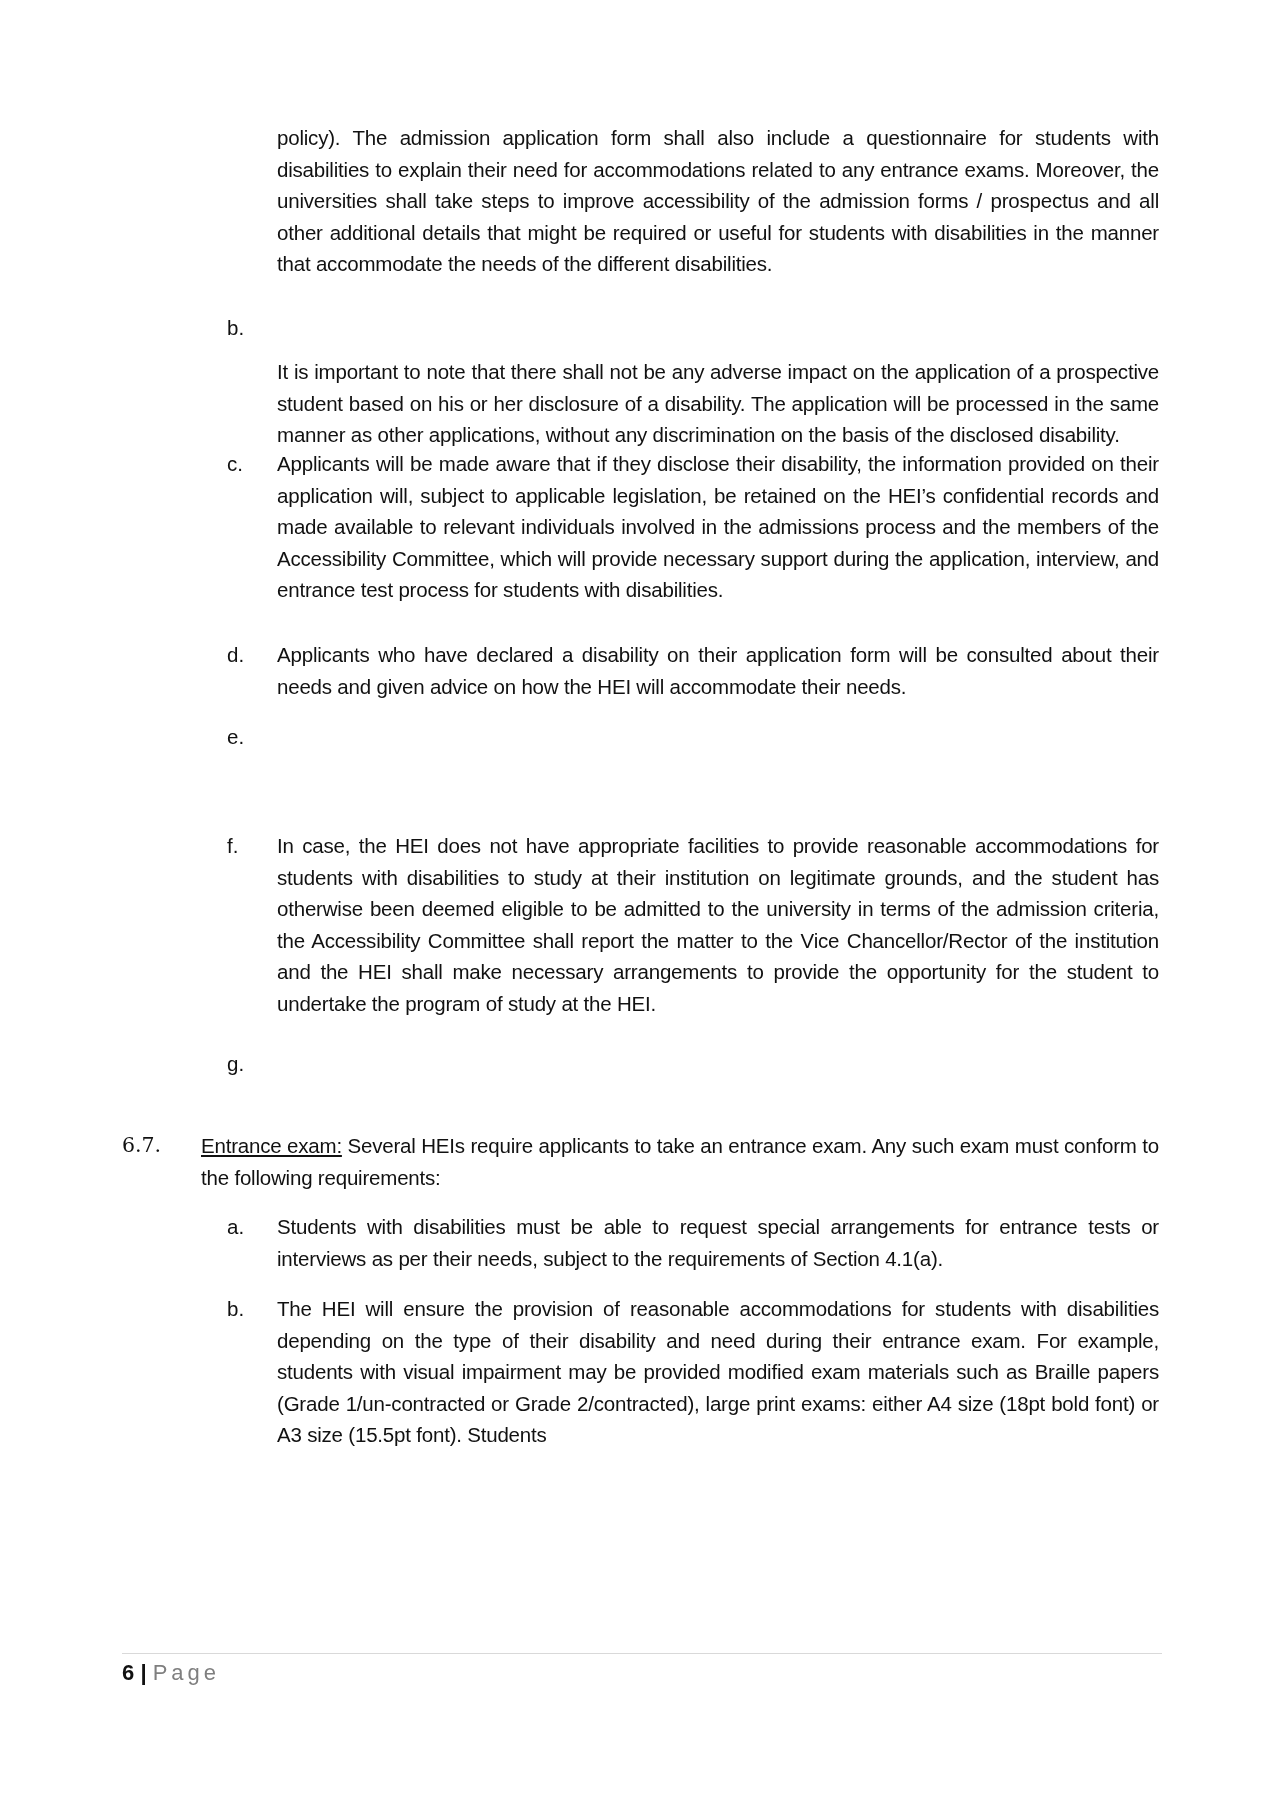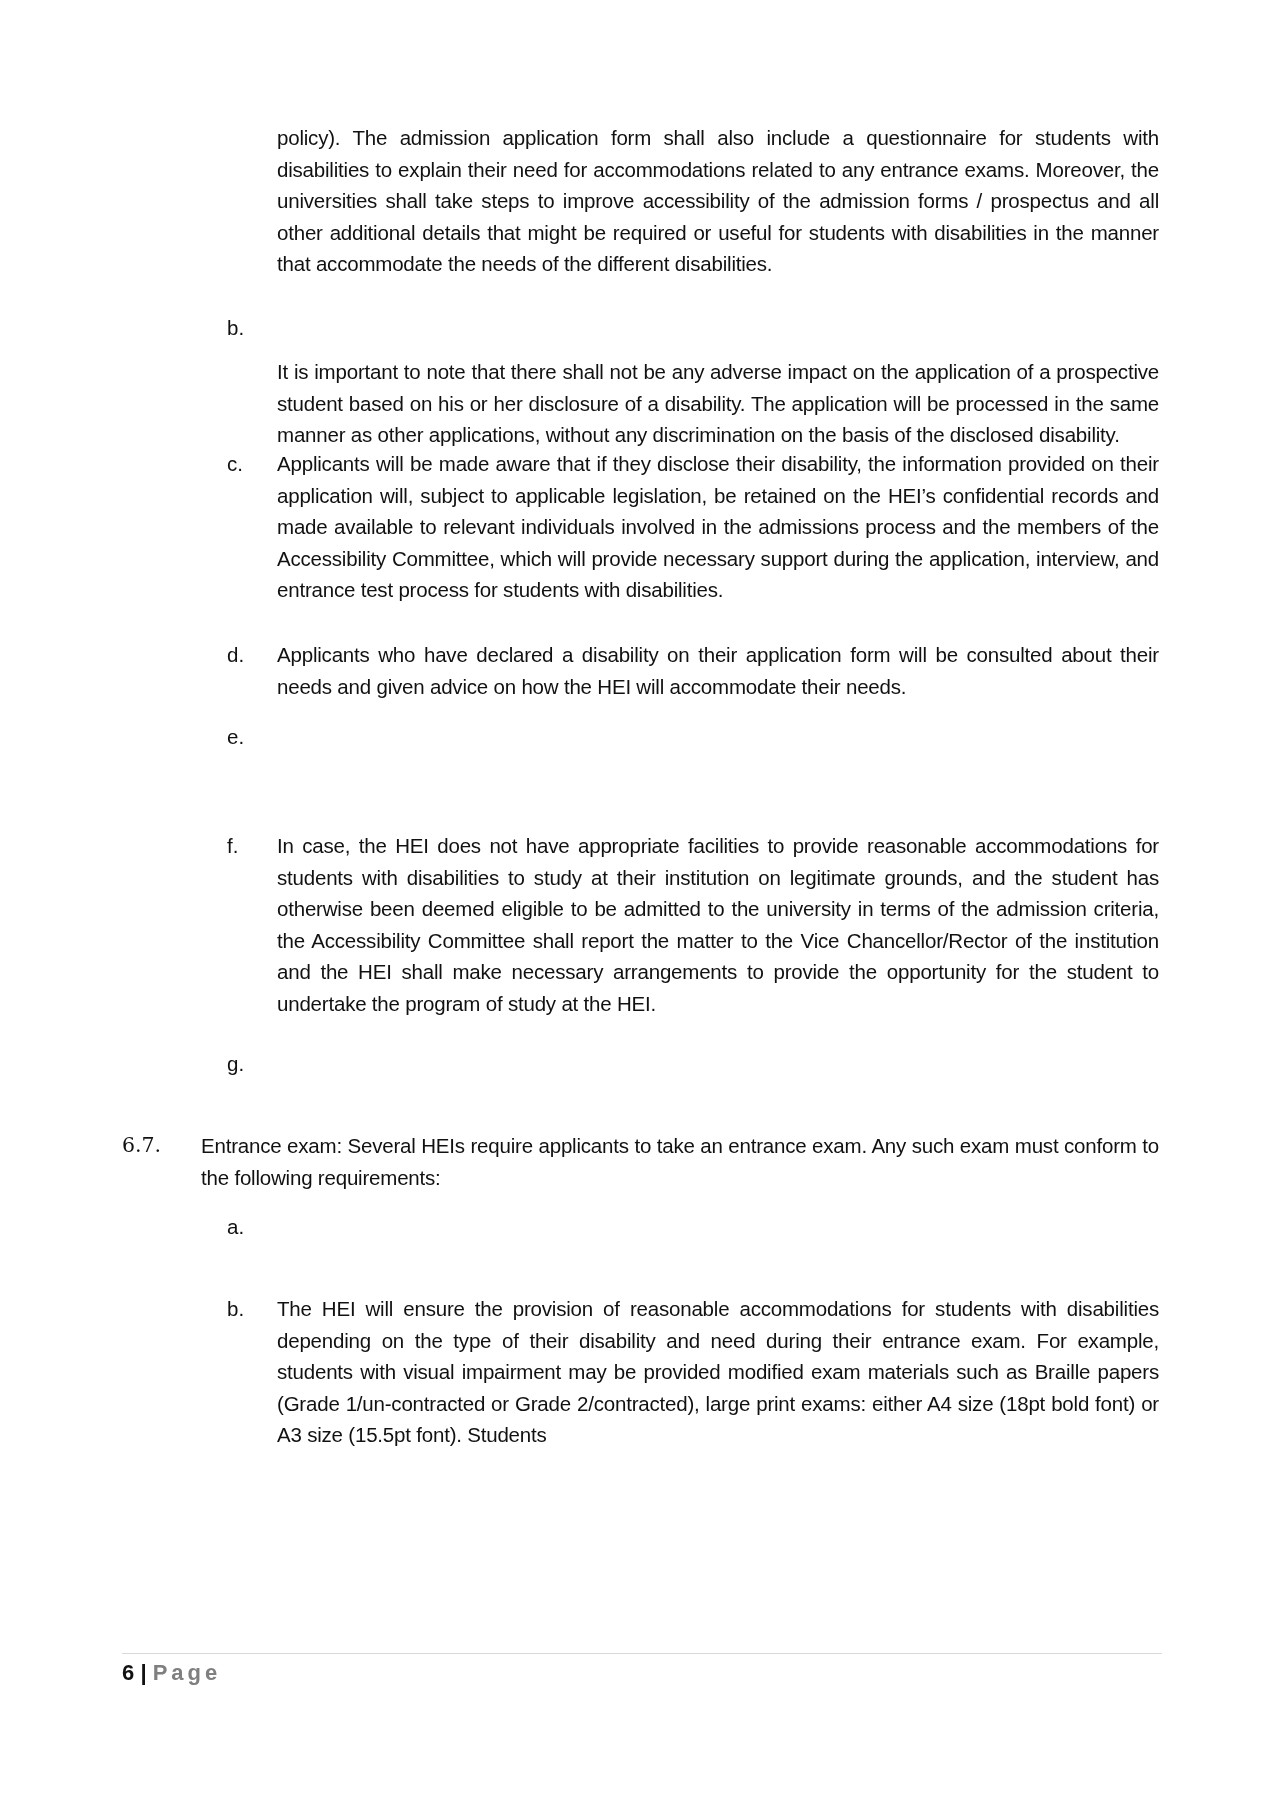--- a/index.html
+++ b/index.html
@@ -6,27 +6,27 @@
   body { width: 1274px; height: 1800px; position: relative; overflow: hidden;
          font-family: "Liberation Sans", sans-serif; color: #111; }
   .page { position: absolute; left: 0; top: 0; width: 1042px; height: 1800px; }
   .para { position: absolute; left: 277px; width: 882px; font-size: 20.5px; line-height: 31.6px;
           text-align: justify; letter-spacing: -0.2px; margin: 0; }
   .item-label { position: absolute; font-size: 20.5px; line-height: 31.6px; width: 30px; }
   .sec-num { position: absolute; left: 122px; font-size: 20.5px; line-height: 31.6px;
              font-family: "DejaVu Serif", serif; }
   .sec-para { position: absolute; left: 201px; width: 958px; font-size: 20.5px; line-height: 31.6px;
               text-align: justify; letter-spacing: -0.2px; margin: 0; }
-  .u { }
+  .u { text-decoration: underline; }
   .footer-rule { position: absolute; left: 122px; width: 1040px; top: 1653px; height: 0;
                  border-top: 1px solid #d9d9d9; }
   .footer { position: absolute; left: 122px; top: 1660px; font-size: 22px; }
   .footer .num { font-weight: bold; color: #111; }
   .footer .bar { font-weight: bold; color: #111; }
-  .footer .pg { color: #7f7f7f; letter-spacing: 4px; font-weight: bold; }
+  .footer .pg { color: #7f7f7f; letter-spacing: 4px; }
 </style>
 </head>
 <body>
 
 <div class="page">
 
   <p class="para" style="top:122px;">policy). The admission application form shall also include a questionnaire for students with disabilities to explain their need for accommodations related to any entrance exams. Moreover, the universities shall take steps to improve accessibility of the admission forms / prospectus and all other additional details that might be required or useful for students with disabilities in the manner that accommodate the needs of the different disabilities.</p>
 
   <span class="item-label" style="left:227px; top:312px;">b.</span>
   <p class="para" style="top:312px;margin-top:44px;">It is important to note that there shall not be any adverse impact on the application of a prospective student based on his or her disclosure of a disability. The application will be processed in the same manner as other applications, without any discrimination on the basis of the disclosed disability.</p>
@@ -41,20 +41,21 @@
 
   <span class="item-label" style="left:227px; top:830px;">f.</span>
   <p class="para" style="top:830px;">In case, the HEI does not have appropriate facilities to provide reasonable accommodations for students with disabilities to study at their institution on legitimate grounds, and the student has otherwise been deemed eligible to be admitted to the university in terms of the admission criteria, the Accessibility Committee shall report the matter to the Vice Chancellor/Rector of the institution and the HEI shall make necessary arrangements to provide the opportunity for the student to undertake the program of study at the HEI.</p>
 
   <span class="item-label" style="left:227px; top:1048px;">g.</span>
 
   <span class="sec-num" style="top:1130px;">6.7.</span>
   <p class="sec-para" style="top:1130px;"><span class="u">Entrance exam:</span><span> Several HEIs require applicants to take an entrance exam. Any such exam must conform to the following requirements:</span></p>
 
   <span class="item-label" style="left:227px; top:1211px;">a.</span>
+  <p class="para" style="top:1211px;">Students with disabilities must be able to request special arrangements for entrance tests or interviews as per their needs, subject to the requirements of Section 4.1(a).</p>
 
   <span class="item-label" style="left:227px; top:1293px;">b.</span>
   <p class="para" style="top:1293px;">The HEI will ensure the provision of reasonable accommodations for students with disabilities depending on the type of their disability and need during their entrance exam. For example, students with visual impairment may be provided modified exam materials such as Braille papers (Grade 1/un-contracted or Grade 2/contracted), large print exams: either A4 size (18pt bold font) or A3 size (15.5pt font). Students</p>
 
   <div class="footer-rule"></div>
   <div class="footer">
     <span class="num">6</span>
     <span class="bar">|</span>
     <span class="pg">Page</span>
   </div>

